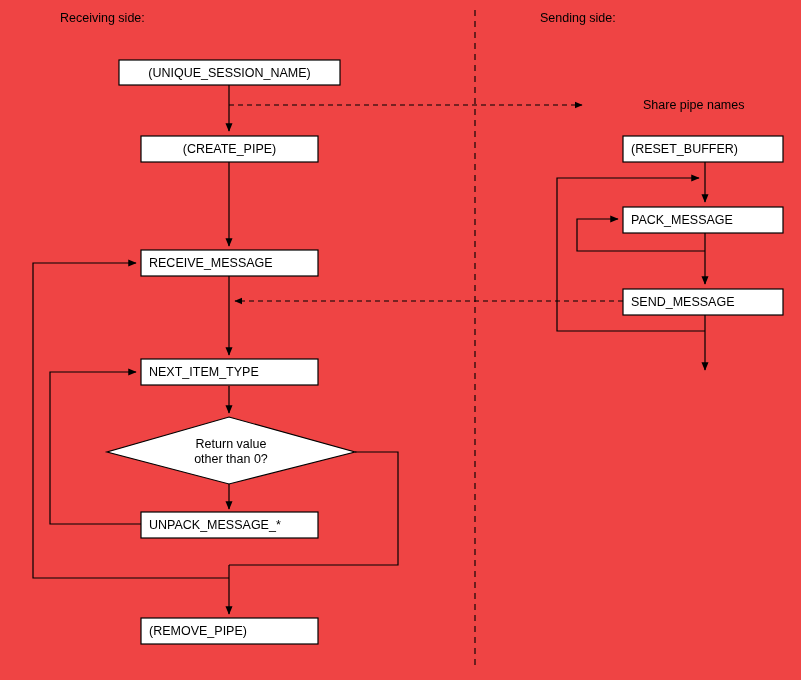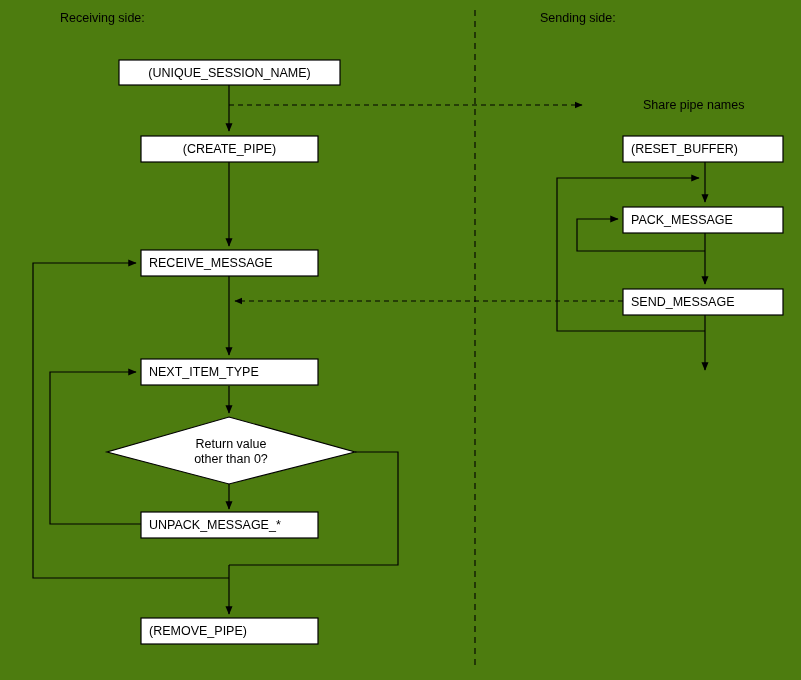--- a/index.html
+++ b/index.html
@@ -4,21 +4,21 @@
 <style>
   html, body {
     margin: 0;
     padding: 0;
     background: #ffffff;
   }
   #canvas {
     position: relative;
     width: 801px;
     height: 680px;
-    background: #4d7c0f;
+    background: #ef4444;
     font-family: "Liberation Sans", sans-serif;
     overflow: hidden;
   }
   #diagram-svg {
     position: absolute;
     left: 0;
     top: 0;
     width: 801px;
     height: 680px;
   }

